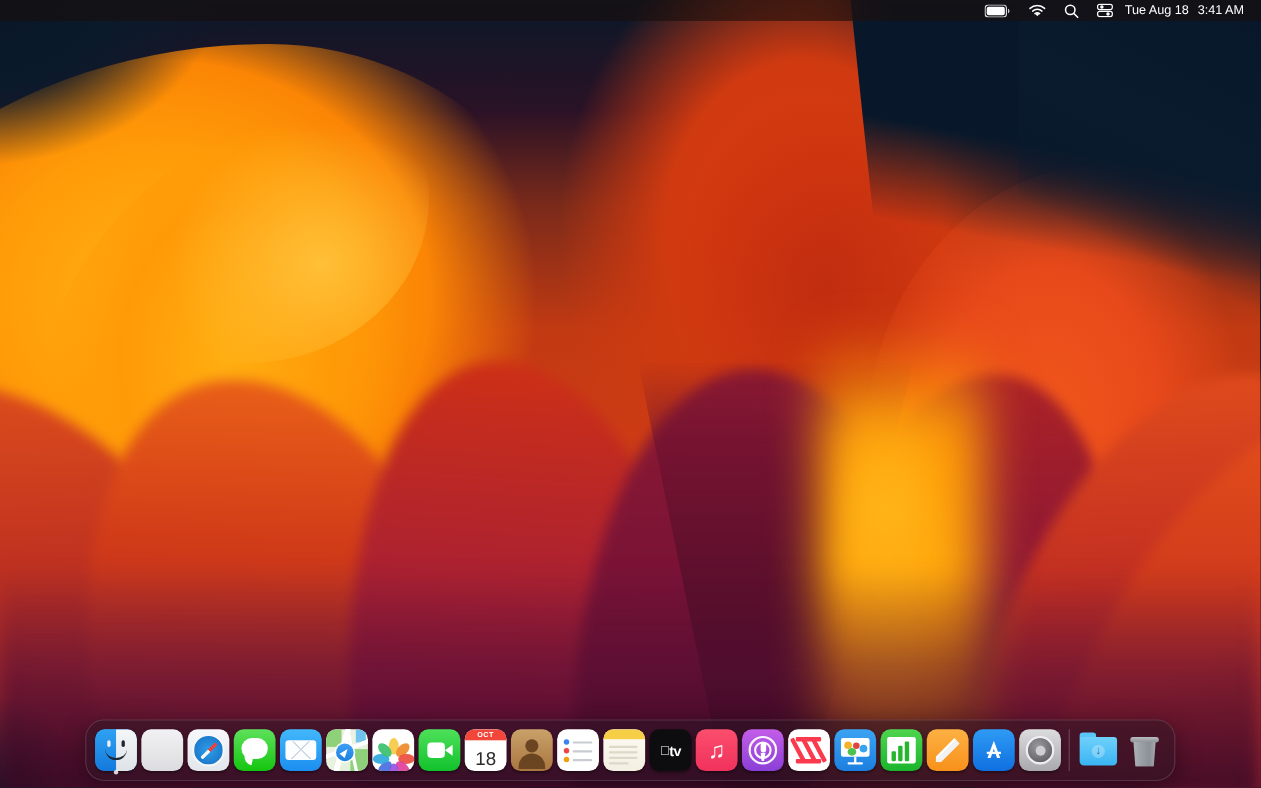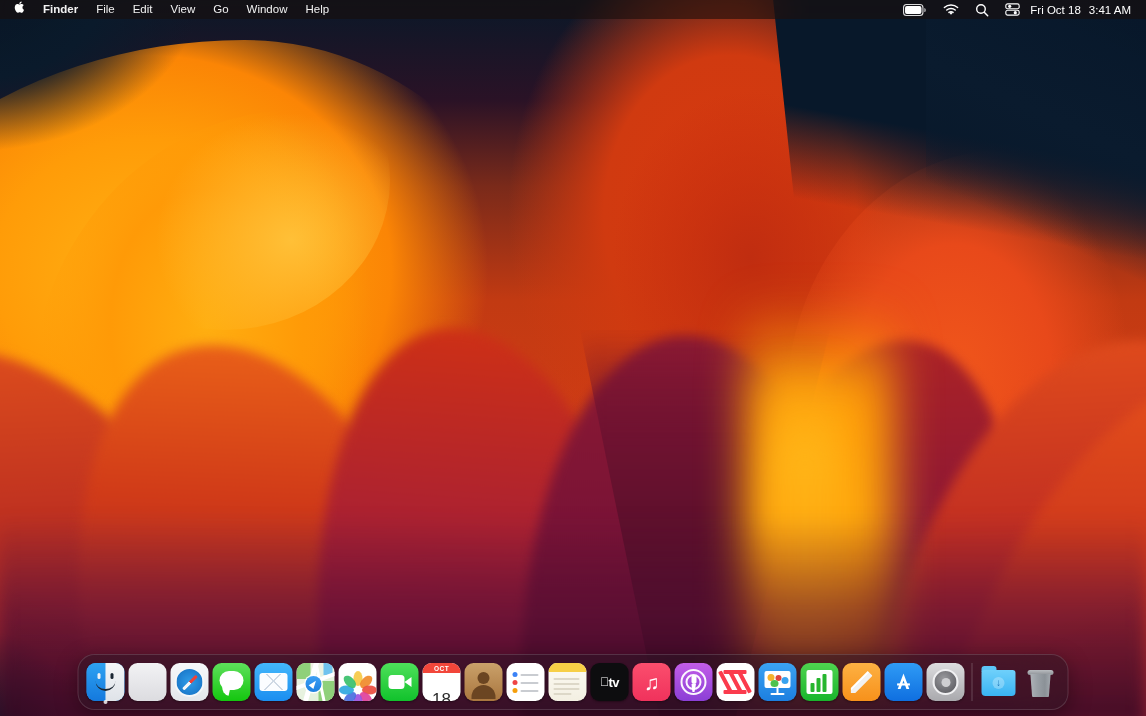--- a/index.html
+++ b/index.html
@@ -237,21 +237,21 @@
 
   .ic-facetime { background:linear-gradient(180deg,#4ee05a,#11c22c); }
   .ic-facetime .cam { position:absolute; left:8px; top:12px; width:16px; height:14px; border-radius:3.5px; background:#fff; }
   .ic-facetime .lens { position:absolute; left:24px; top:14px; width:0; height:0;
       border-top:5px solid transparent; border-bottom:5px solid transparent; border-right:7px solid #fff; }
 
   .ic-calendar { background:#fff; }
   .ic-calendar .hdr { position:absolute; left:0; top:0; width:100%; height:10px;
       background:#f2463a; color:#fff; font-size:6.5px; font-weight:bold; letter-spacing:.5px;
       display:flex; align-items:center; justify-content:center; }
-  .ic-calendar .day { position:absolute; left:0; top:22px; width:100%; height:28px;
+  .ic-calendar .day { position:absolute; left:0; top:12px; width:100%; height:28px;
       display:flex; align-items:center; justify-content:center;
       font-size:17px; color:#2b2b2b; font-weight:400; line-height:1; }
 
   .ic-contacts { background:linear-gradient(180deg,#caa16a,#a9763f); }
   .ic-contacts .head { position:absolute; left:13px; top:9px; width:12px; height:12px; border-radius:50%;
       background:#6b4522; }
   .ic-contacts .body { position:absolute; left:7px; top:22px; width:24px; height:14px;
       border-radius:12px 12px 0 0; background:#6b4522; }
 
   .ic-reminders { background:#fff; }
@@ -347,35 +347,20 @@
 
     <div class="layer wp-darkv"></div>
     <div class="layer wp-yellow-beam"></div>
     <div class="layer wp-yellow-beam2"></div>
     <div class="layer wp-navy-bl"></div>
     <div class="layer wp-purple-bottom"></div>
     <div class="layer wp-vignette"></div>
   </div>
 
   <div id="menubar">
-    <div class="left">
-      <div class="mb-item apple">
-        <svg class="ico-svg" width="12" height="14" viewBox="0 0 14 17" aria-hidden="true">
-          <path fill="#ffffff" d="M11.2 9c0-1.7 1.4-2.5 1.5-2.6-0.8-1.2-2-1.3-2.5-1.4-1.1-0.1-2.1 0.6-2.6 0.6-0.5 0-1.4-0.6-2.3-0.6-1.2 0-2.3 0.7-2.9 1.8-1.2 2.1-0.3 5.3 0.9 7 0.6 0.9 1.3 1.8 2.2 1.8 0.9 0 1.2-0.6 2.3-0.6 1.1 0 1.3 0.6 2.3 0.6 0.9 0 1.5-0.9 2.1-1.7 0.7-1 0.9-1.9 0.9-2-0.1 0-1.8-0.7-1.9-2.9z"></path>
-          <path fill="#ffffff" d="M9.5 3.9c0.5-0.6 0.8-1.4 0.7-2.2-0.7 0-1.6 0.5-2.1 1.1-0.4 0.5-0.8 1.3-0.7 2.1 0.8 0.1 1.6-0.4 2.1-1z"></path>
-        </svg>
-      </div>
-      <div class="mb-item bold">Finder</div>
-      <div class="mb-item">File</div>
-      <div class="mb-item">Edit</div>
-      <div class="mb-item">View</div>
-      <div class="mb-item">Go</div>
-      <div class="mb-item">Window</div>
-      <div class="mb-item">Help</div>
-    </div>
 
     <div class="right">
       <div class="status">
         <svg class="ico-svg" width="24" height="12" viewBox="0 0 26 13" aria-hidden="true">
           <rect x="0.6" y="0.6" width="21" height="11.8" rx="3.2" fill="none" stroke="#ffffff" stroke-opacity=".85" stroke-width="1.2"></rect>
           <rect x="2.2" y="2.2" width="17.8" height="8.6" rx="2" fill="#ffffff"></rect>
           <path d="M23.2 4.2 C 25 4.8 25 8.2 23.2 8.8 Z" fill="#ffffff" fill-opacity=".85"></path>
         </svg>
       </div>
       <div class="status">
@@ -393,21 +378,21 @@
         </svg>
       </div>
       <div class="status">
         <svg class="ico-svg" width="15" height="13" viewBox="0 0 16 14" aria-hidden="true">
           <rect x="0.8" y="1" width="14.4" height="5.2" rx="2" fill="none" stroke="#fff" stroke-width="1.2"></rect>
           <circle cx="5" cy="3.6" r="1.7" fill="#fff"></circle>
           <rect x="0.8" y="7.8" width="14.4" height="5.2" rx="2" fill="none" stroke="#fff" stroke-width="1.2"></rect>
           <circle cx="11" cy="10.4" r="1.7" fill="#fff"></circle>
         </svg>
       </div>
-      <div class="clock">Fri Oct 18</div>
+      <div class="clock">Tue Aug 18</div>
       <div class="clock">3:41 AM</div>
     </div>
   </div>
 
   <div id="dock">
 
     <div class="dock-item">
       <div class="dock-icon ic-finder">
         <span class="half-l"></span>
           <span class="half-r"></span>

